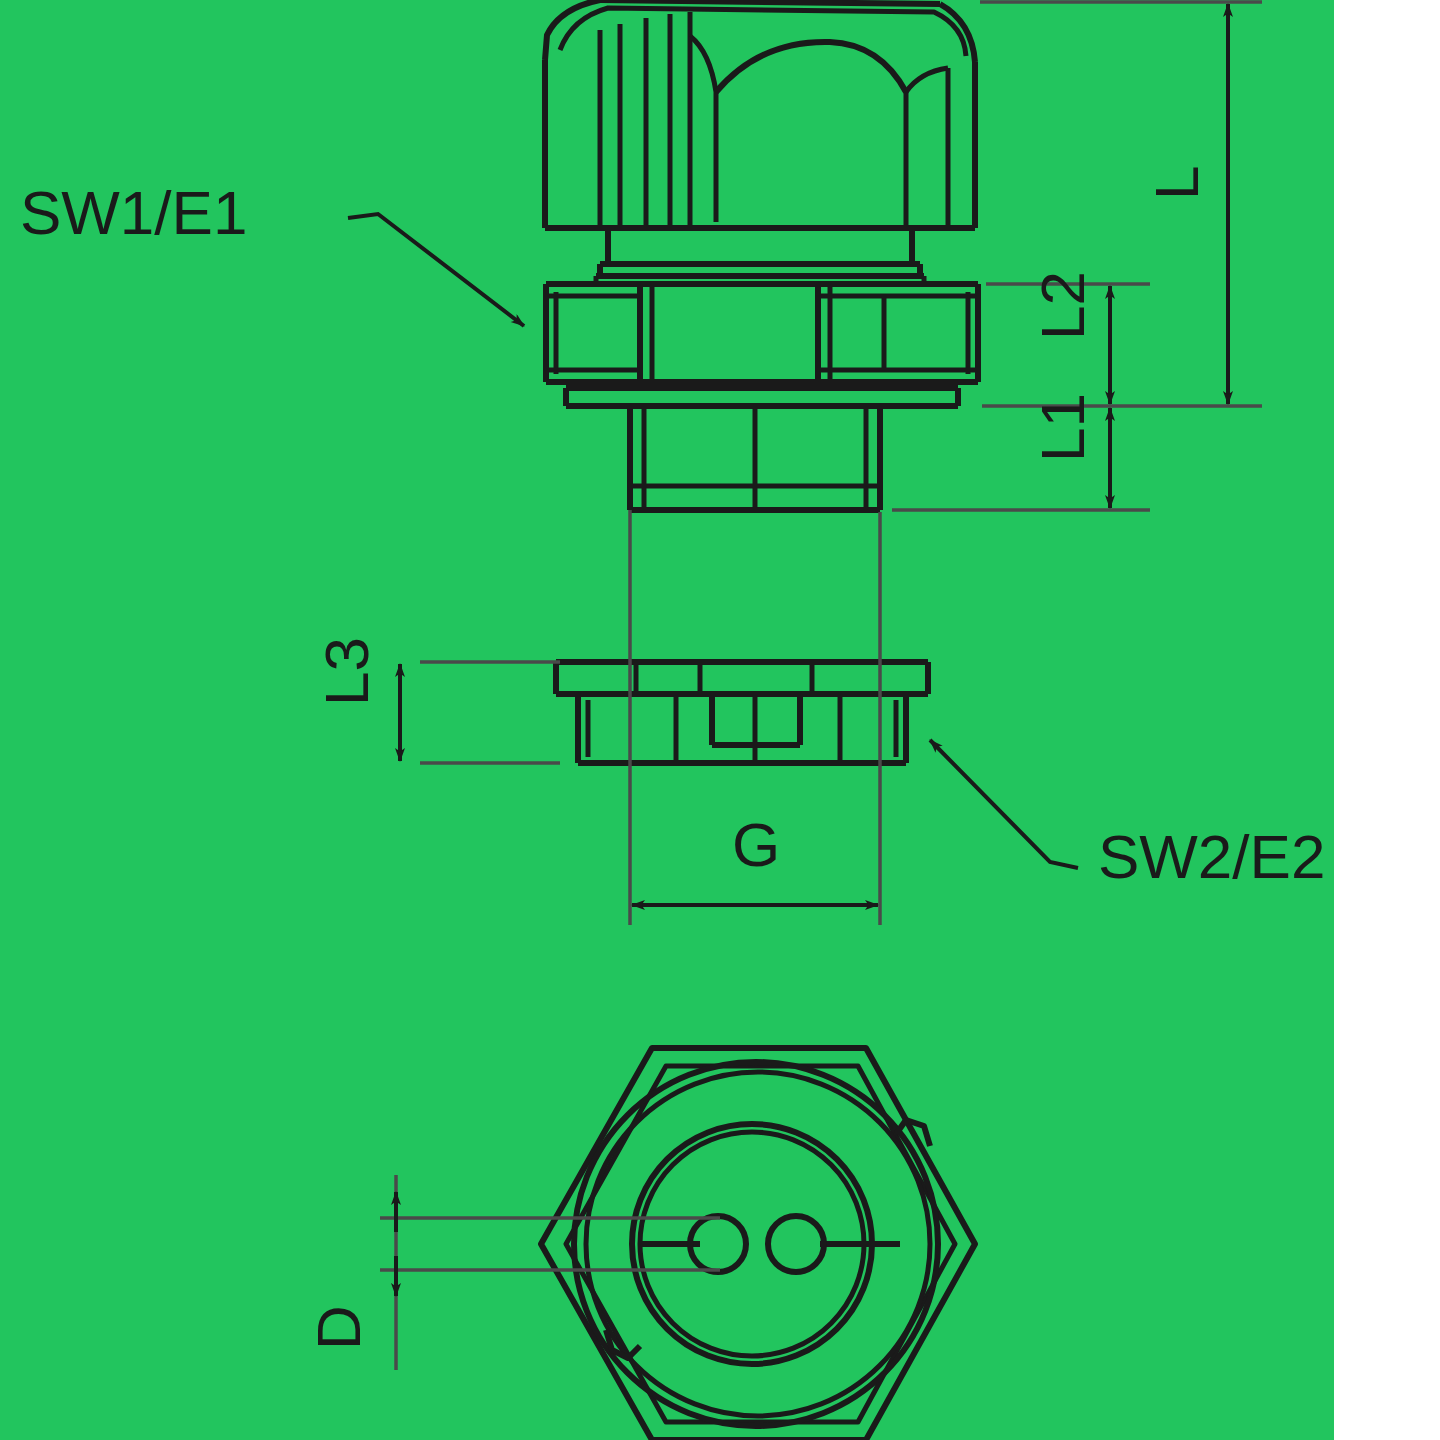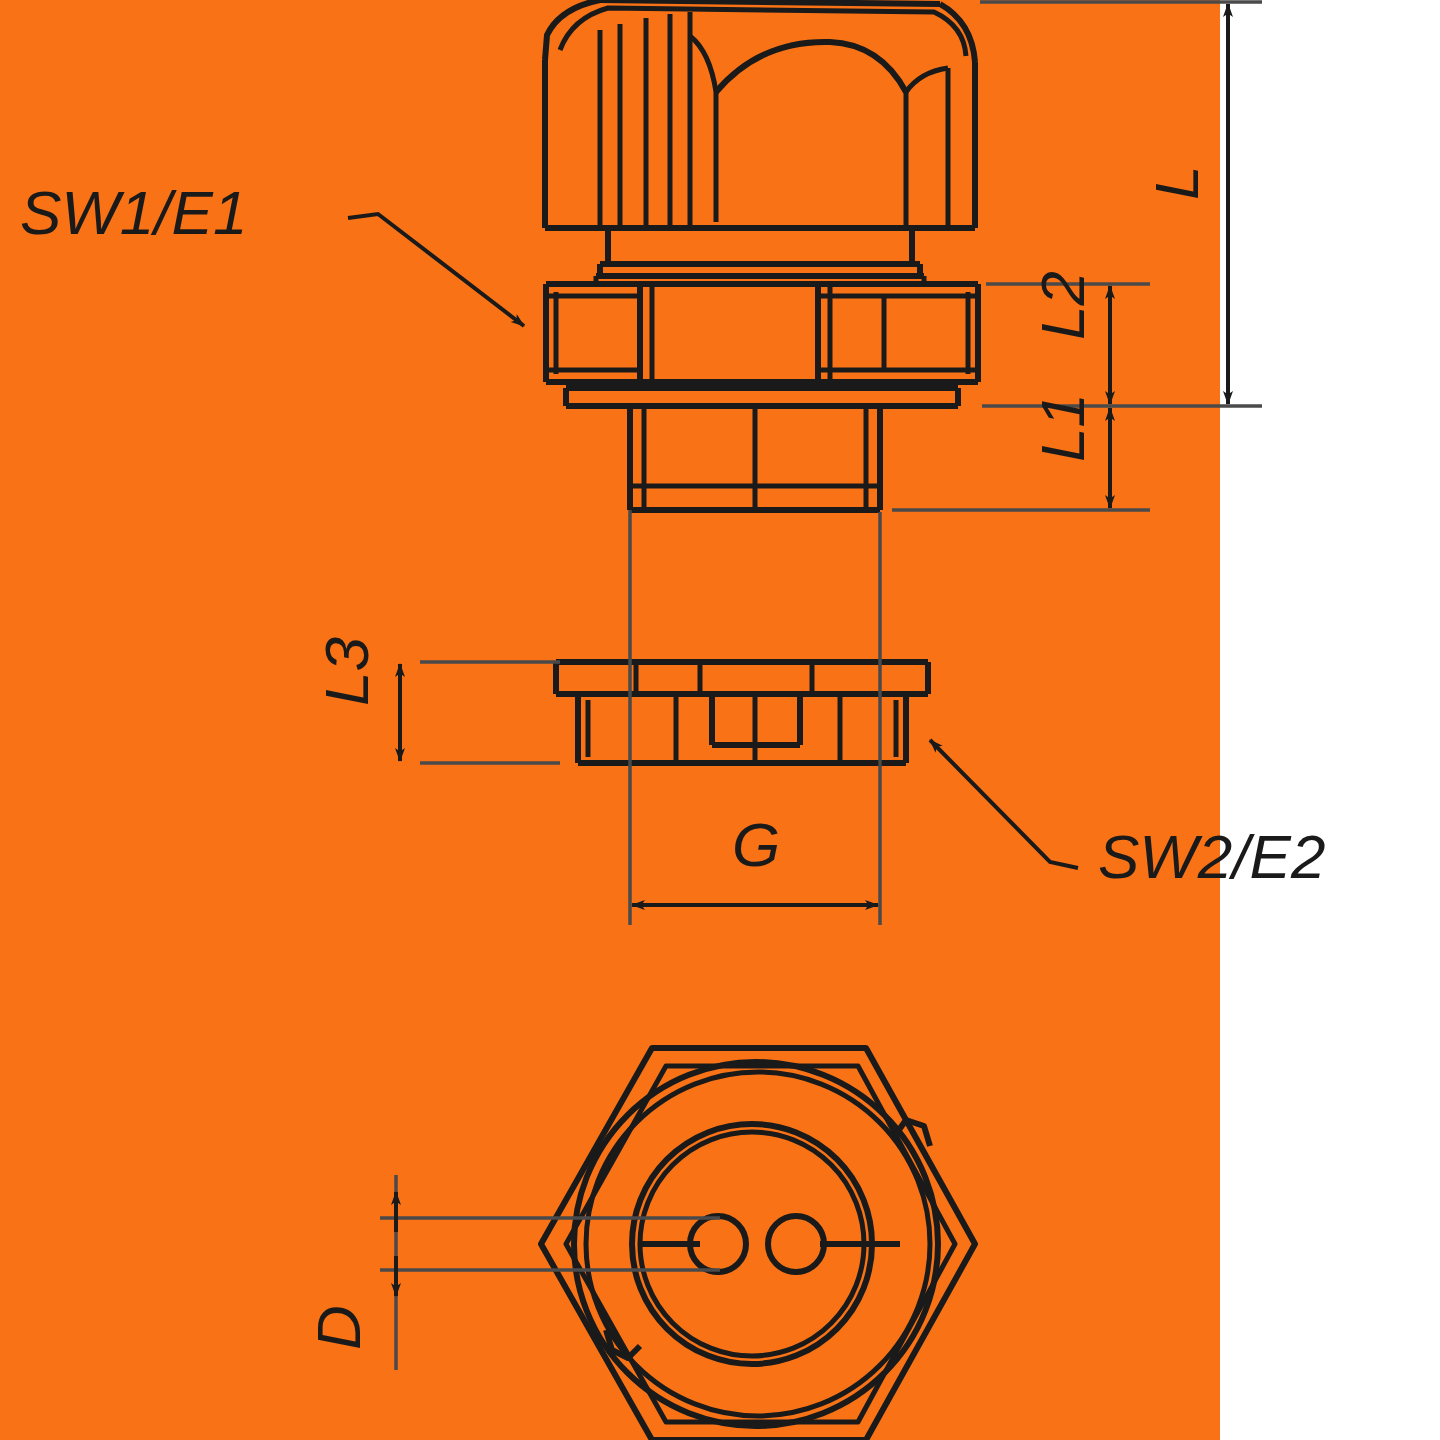--- a/index.html
+++ b/index.html
@@ -1,18 +1,18 @@
 <!DOCTYPE html>
 <html><head>
 <meta charset="utf-8">
 <style>
   html,body{margin:0;padding:0;background:#ffffff;}
   body{width:1440px;height:1440px;overflow:hidden;
        font-family:"Liberation Sans", sans-serif;}
-  #stage{position:relative;width:1220px;height:1440px;background:#f97316;font-style:italic;}
+  #stage{position:relative;width:1334px;height:1440px;background:#22c55e;}
   svg{display:block;}
   .lbl{font-family:"Liberation Sans", sans-serif;fill:#1a1a1a;}
   .lbl-big{font-size:62px;}
   .lbl-dim{font-size:62px;}
   text{dominant-baseline:middle;}
 </style>
 </head>
 <body>
 
 <div id="stage">

